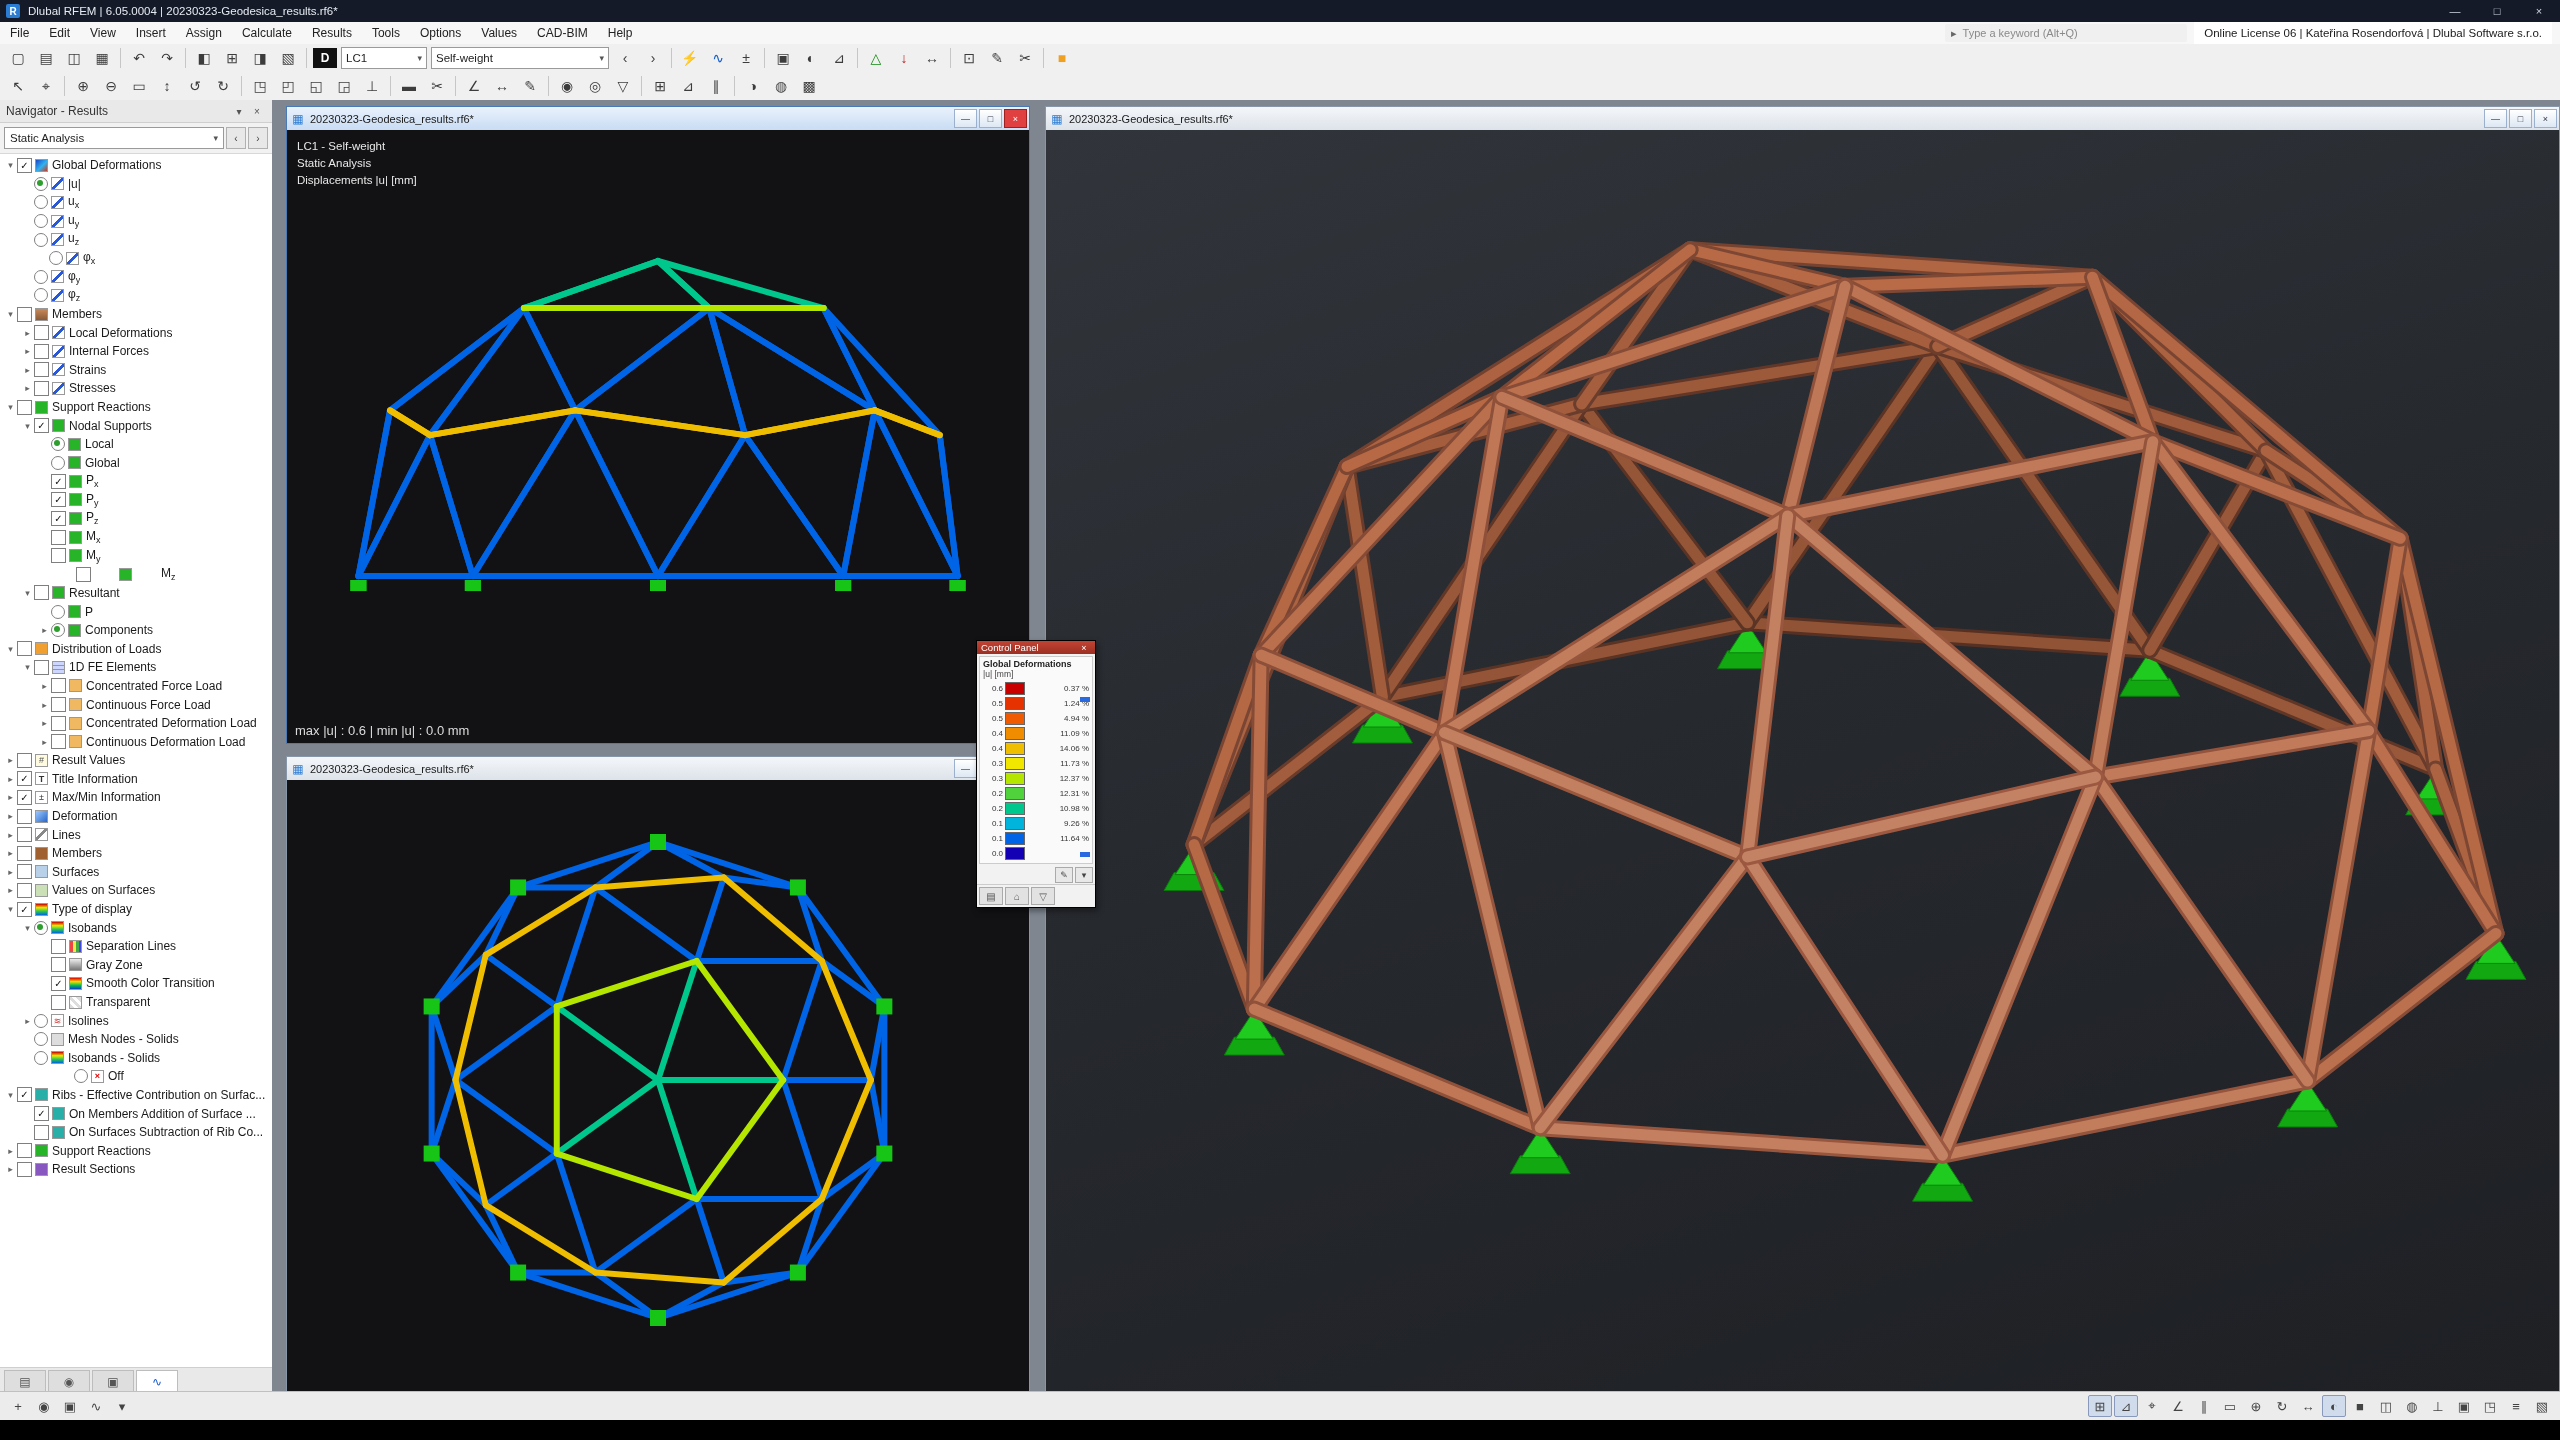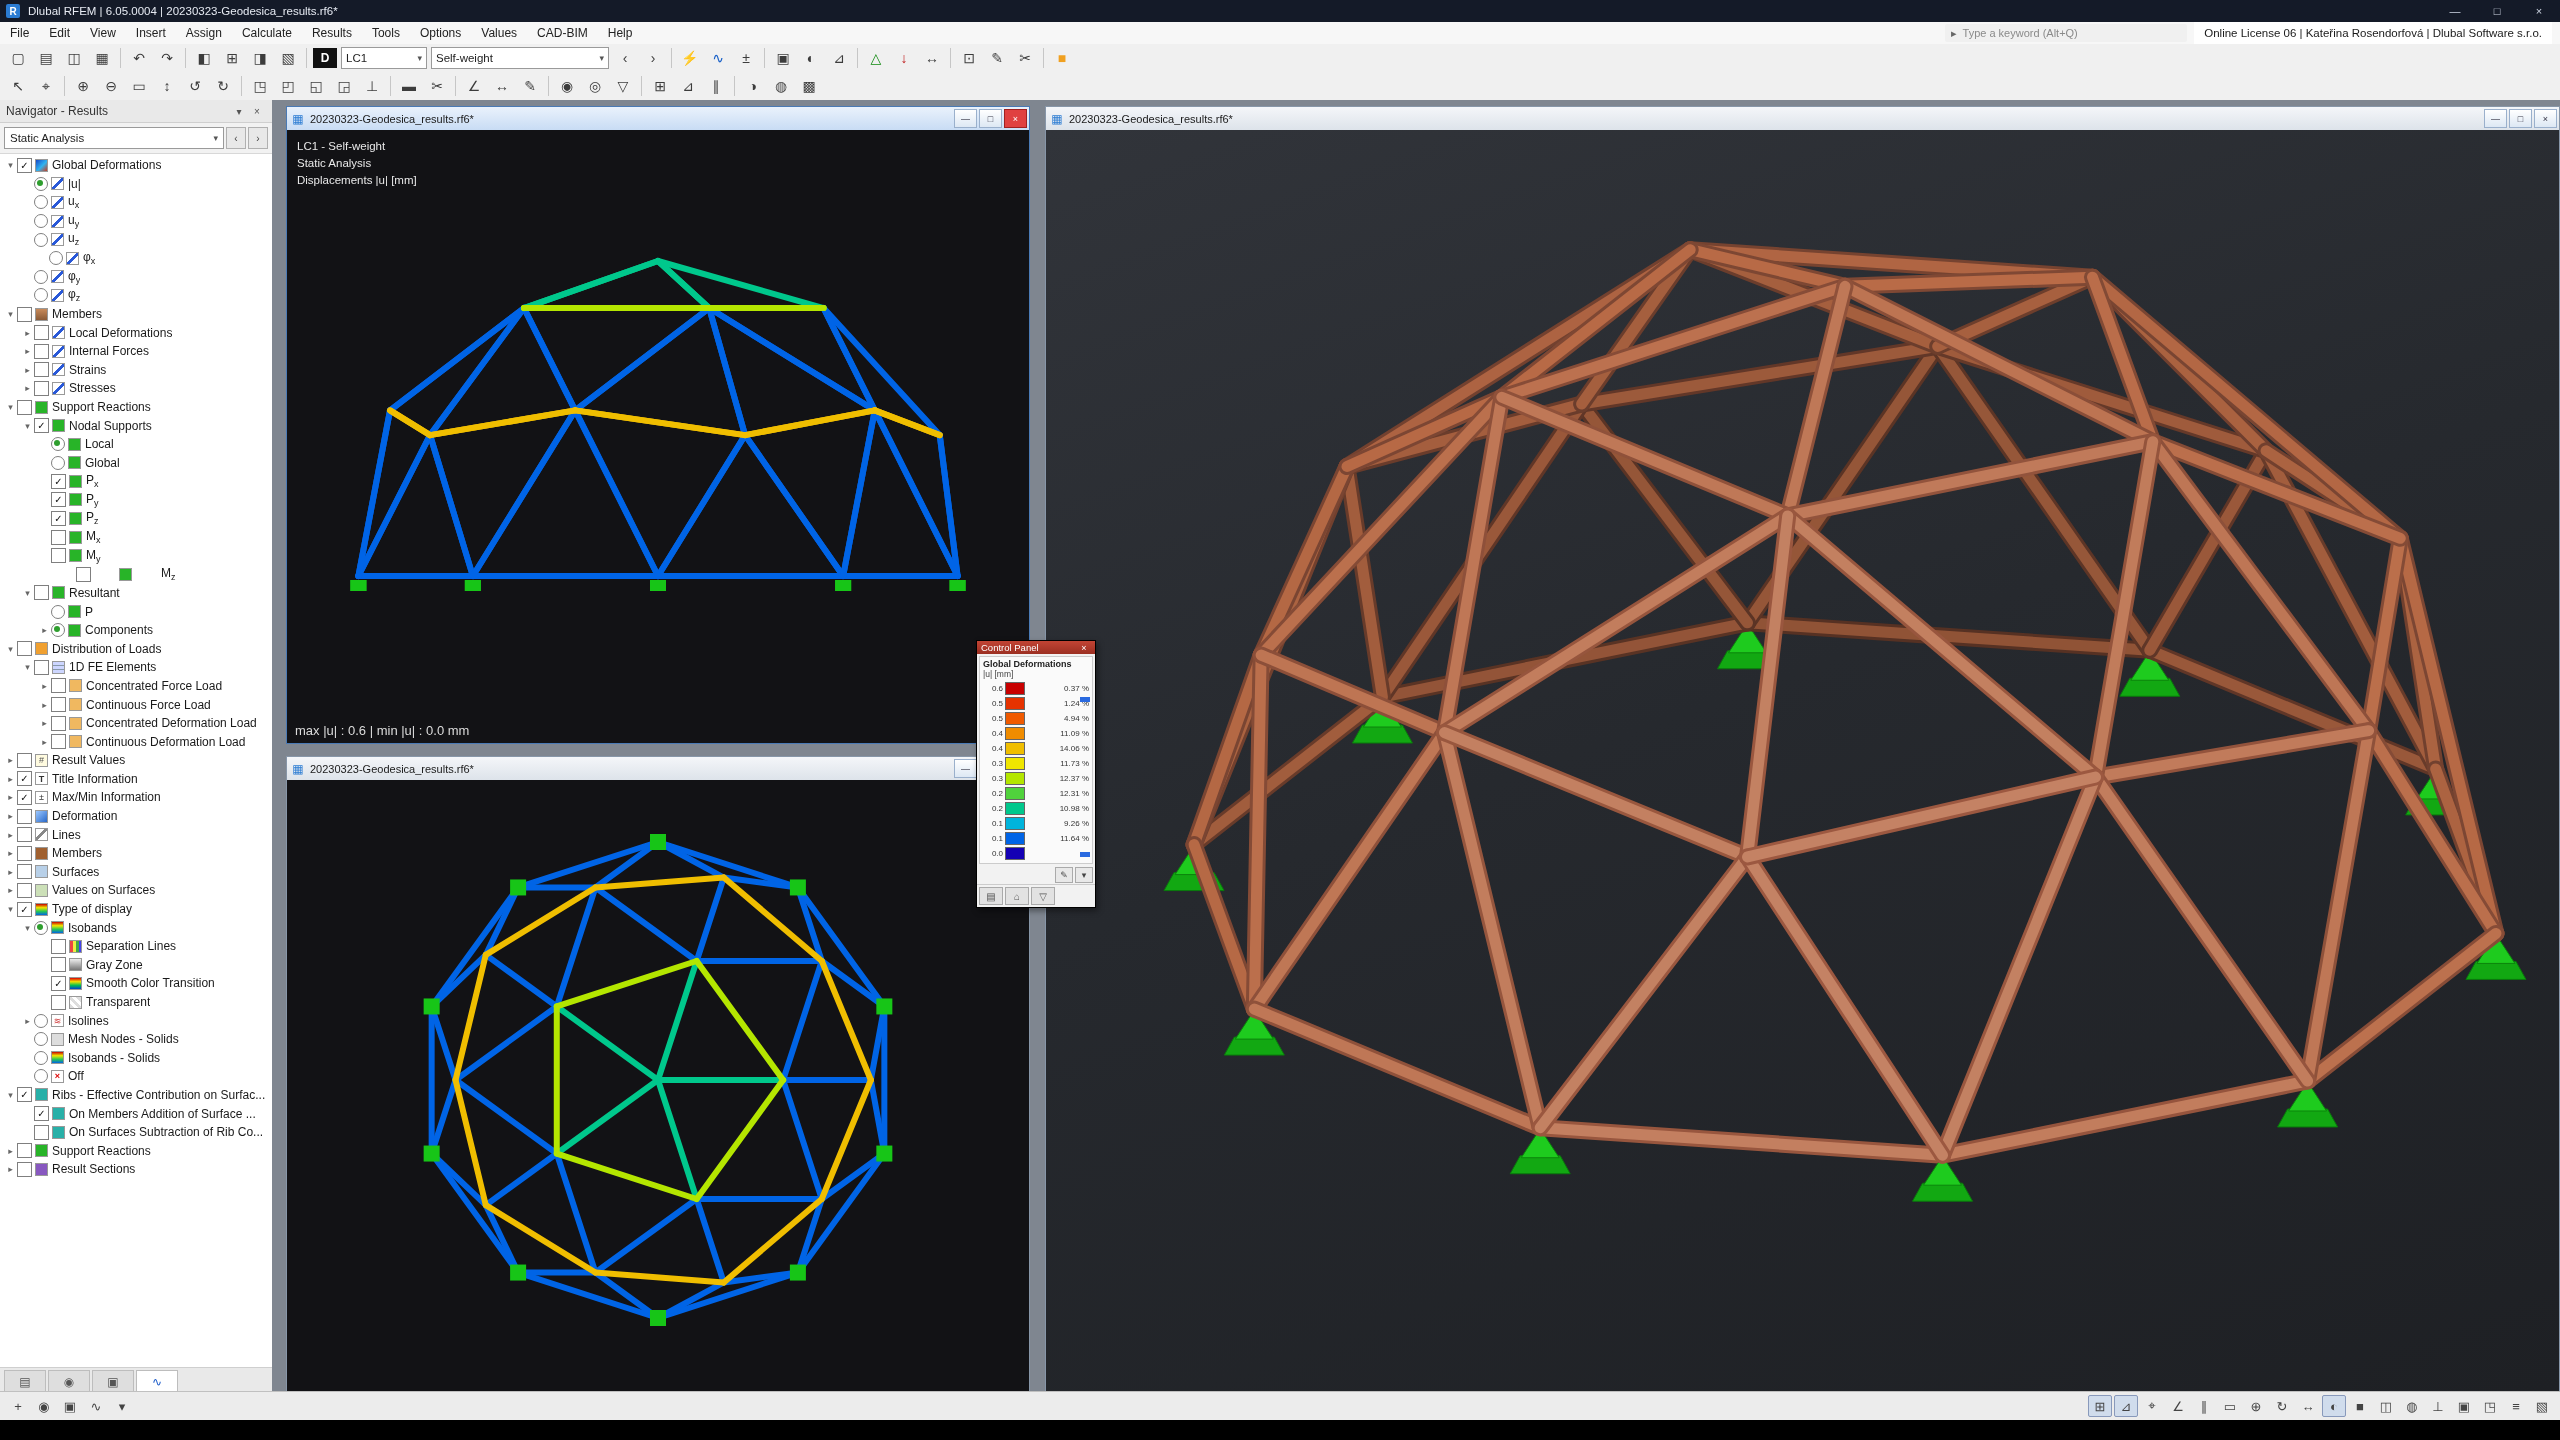--- a/index.html
+++ b/index.html
@@ -549,21 +549,21 @@
           <span class="rb"></span>
           <span class="tico tico-meshnodes"></span>
           <span class="tlabel">Mesh Nodes - Solids</span>
         </div>
         <div class="trow" style="padding-left: 21px;">
           <span class="exp"></span>
           <span class="rb"></span>
           <span class="tico tico-isosolid"></span>
           <span class="tlabel">Isobands - Solids</span>
         </div>
-        <div class="trow" style="padding-left: 21px;">
+        <div class="trow" style="padding-left: 21px; margin-left: 40px;">
           <span class="exp"></span>
           <span class="rb"></span>
           <span class="tico tico-off"></span>
           <span class="tlabel">Off</span>
         </div>
         <div class="trow" style="padding-left: 4px;">
           <span class="exp">▾</span>
           <span class="cb">✓</span>
           <span class="tico tico-ribs"></span>
           <span class="tlabel">Ribs - Effective Contribution on Surfac...</span>

